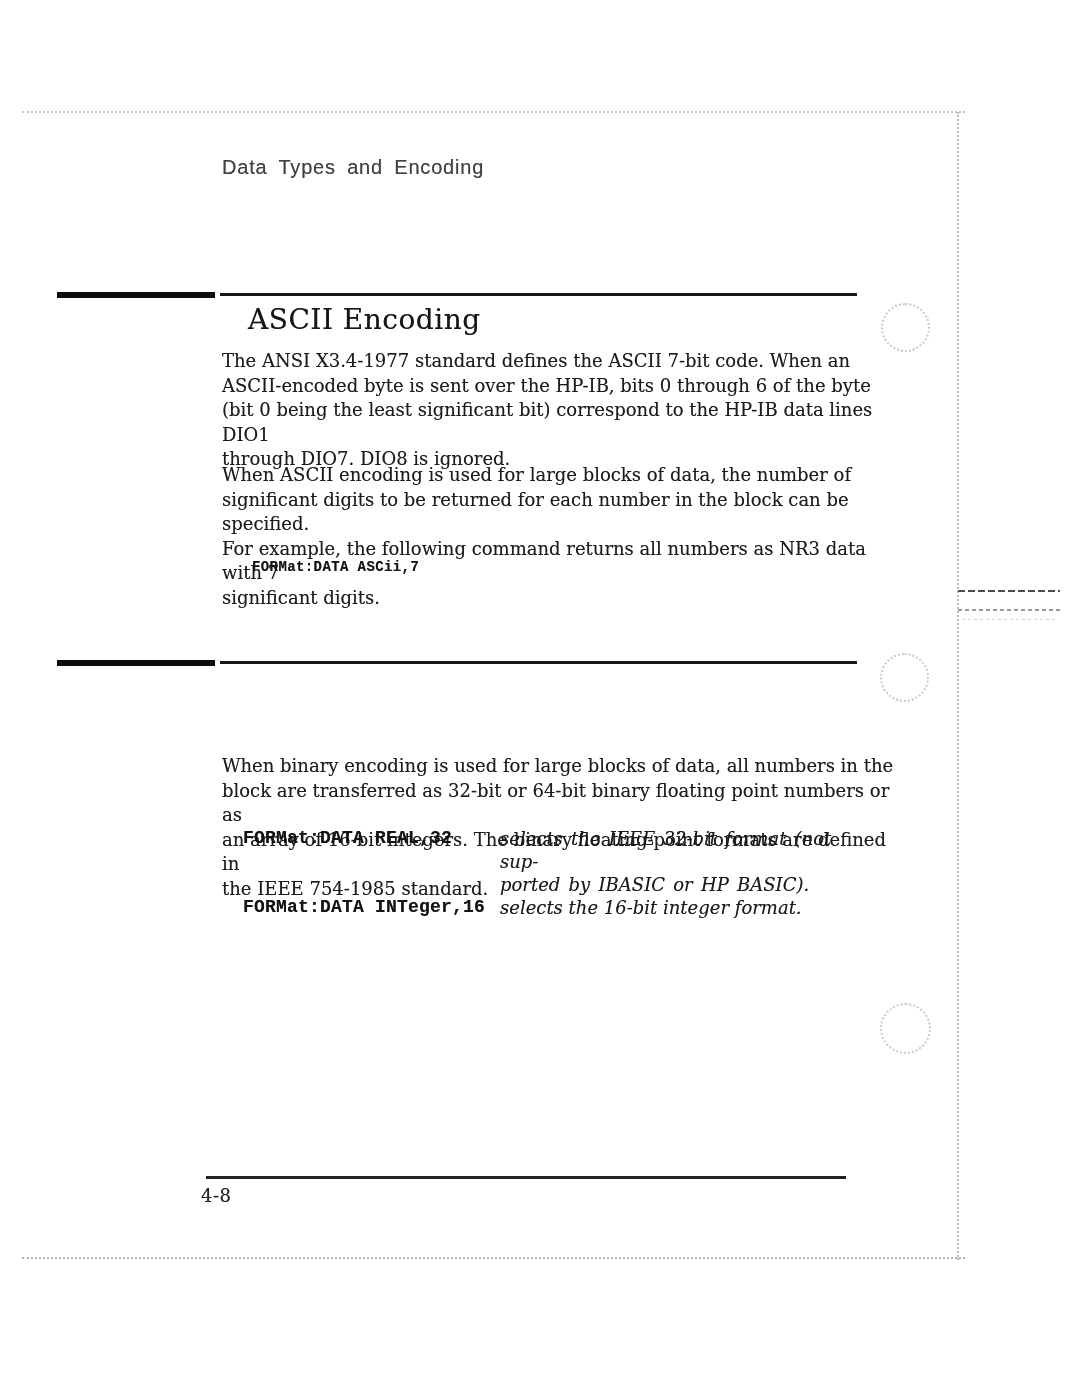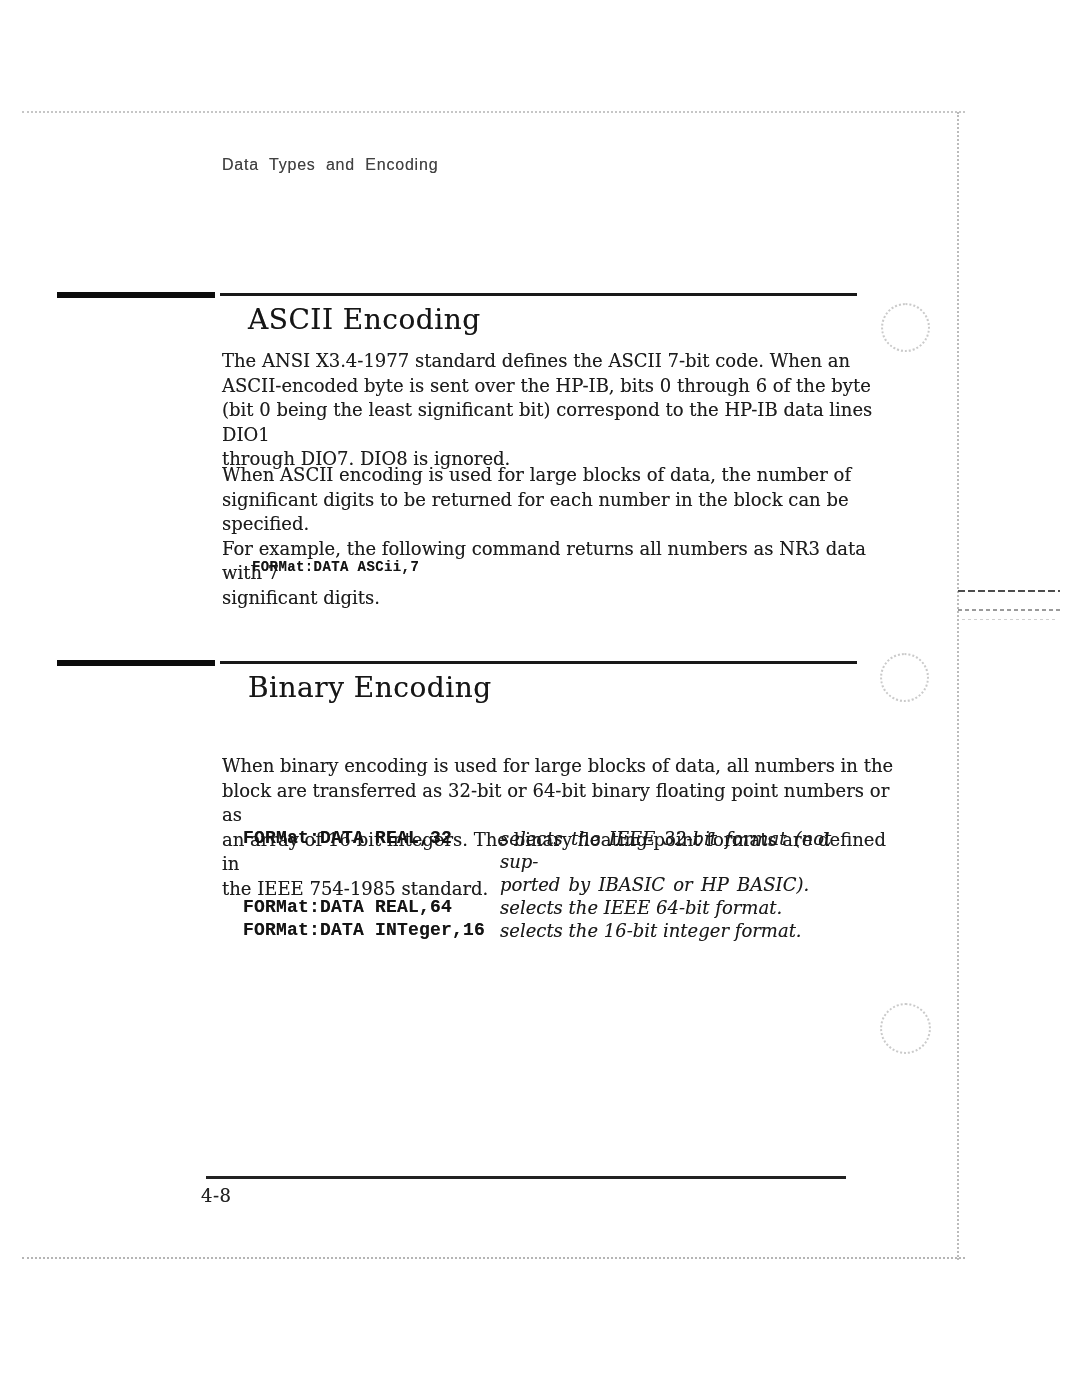--- a/index.html
+++ b/index.html
@@ -30,21 +30,21 @@
     opacity: .8;
   }
   .margin-dash { height: 2px; }
   .dash-dark  { background: repeating-linear-gradient(90deg,#4d4d4d 0 7px, transparent 7px 10px); }
   .dash-mid   { background: repeating-linear-gradient(90deg,#9a9a9a 0 4px, transparent 4px 7px); }
   .dash-light { background: repeating-linear-gradient(90deg,#cfcfcf 0 3px, transparent 3px 6px); height:1px; }
 
   
   .crumb1 {
     font-family: "Liberation Sans", sans-serif;
-    font-size: 16px; color: #414141;
+    font-size: 20px; color: #414141;
     letter-spacing: .8px; word-spacing: 5px;
     text-shadow: 0 0 .5px rgba(60,60,60,.55);
   }
   .crumb2 {
     font-family: "Liberation Sans", sans-serif;
     font-weight: bold; font-size: 17px; color: #0f0f0f;
     letter-spacing: 0.1px; word-spacing: 1px;
     text-shadow: 0 0 .5px rgba(0,0,0,.6);
   }
 
@@ -137,36 +137,31 @@
   <div class="abs code" style="left:252px; top:559px;">FORMat:DATA ASCii,7</div>
 
   <div class="abs margin-dash dash-dark" style="left:958px; top:590px; width:102px;"></div>
   <div class="abs margin-dash dash-mid" style="left:958px; top:609px; width:102px;"></div>
   <div class="abs margin-dash dash-light" style="left:962px; top:619px; width:95px;"></div>
 
   <div class="abs bar-thick" style="left:57px; top:660px; width:158px;"></div>
   <div class="abs rule-thin" style="left:220px; top:661px; width:637px;"></div>
   <div class="abs artifact-circle" style="left:880px; top:653px;"></div>
 
-  <h2 class="abs sec-heading" style="left:248px; top:671px;">Binary Encoding</h2>
 
   <div class="abs para" style="left:222px; top:754px; width:680px;">When binary encoding is used for large blocks of data, all numbers in the
 block are transferred as 32-bit or 64-bit binary floating point numbers or as
 an array of 16-bit integers. The binary floating-point formats are defined in
 the IEEE 754-1985 standard.</div>
 
   <div class="abs cmd-table" style="left:243px; top:827px; width:640px;">
     <div class="cmd-row">
       <div class="cmd-cell">FORMat:DATA REAL,32</div>
       <div class="desc-cell desc-justified">selects the IEEE 32-bit format (not sup-
 ported by IBASIC or HP BASIC).</div>
-    </div>
-    <div class="cmd-row">
-      <div class="cmd-cell">FORMat:DATA REAL,64</div>
-      <div class="desc-cell">selects the IEEE 64-bit format.</div>
     </div>
     <div class="cmd-row">
       <div class="cmd-cell">FORMat:DATA INTeger,16</div>
       <div class="desc-cell">selects the 16-bit integer format.</div>
     </div>
   </div>
 
   <div class="abs artifact-circle" style="left:880px; top:1003px; width:47px; height:47px;"></div>
 
   <div class="abs rule-bottom" style="left:206px; top:1176px; width:640px;"></div>

